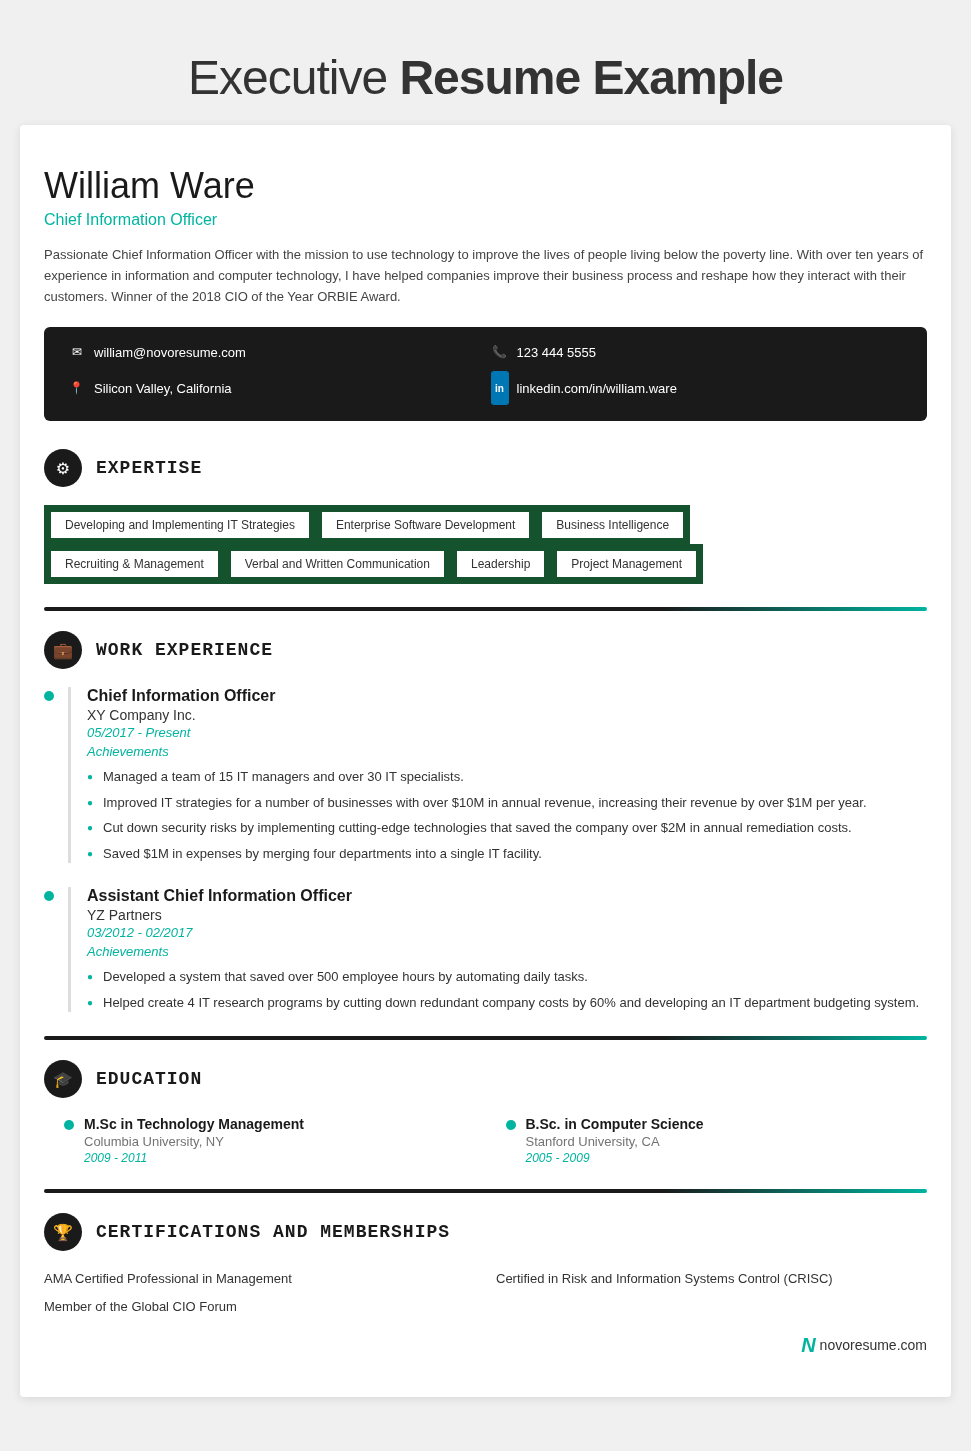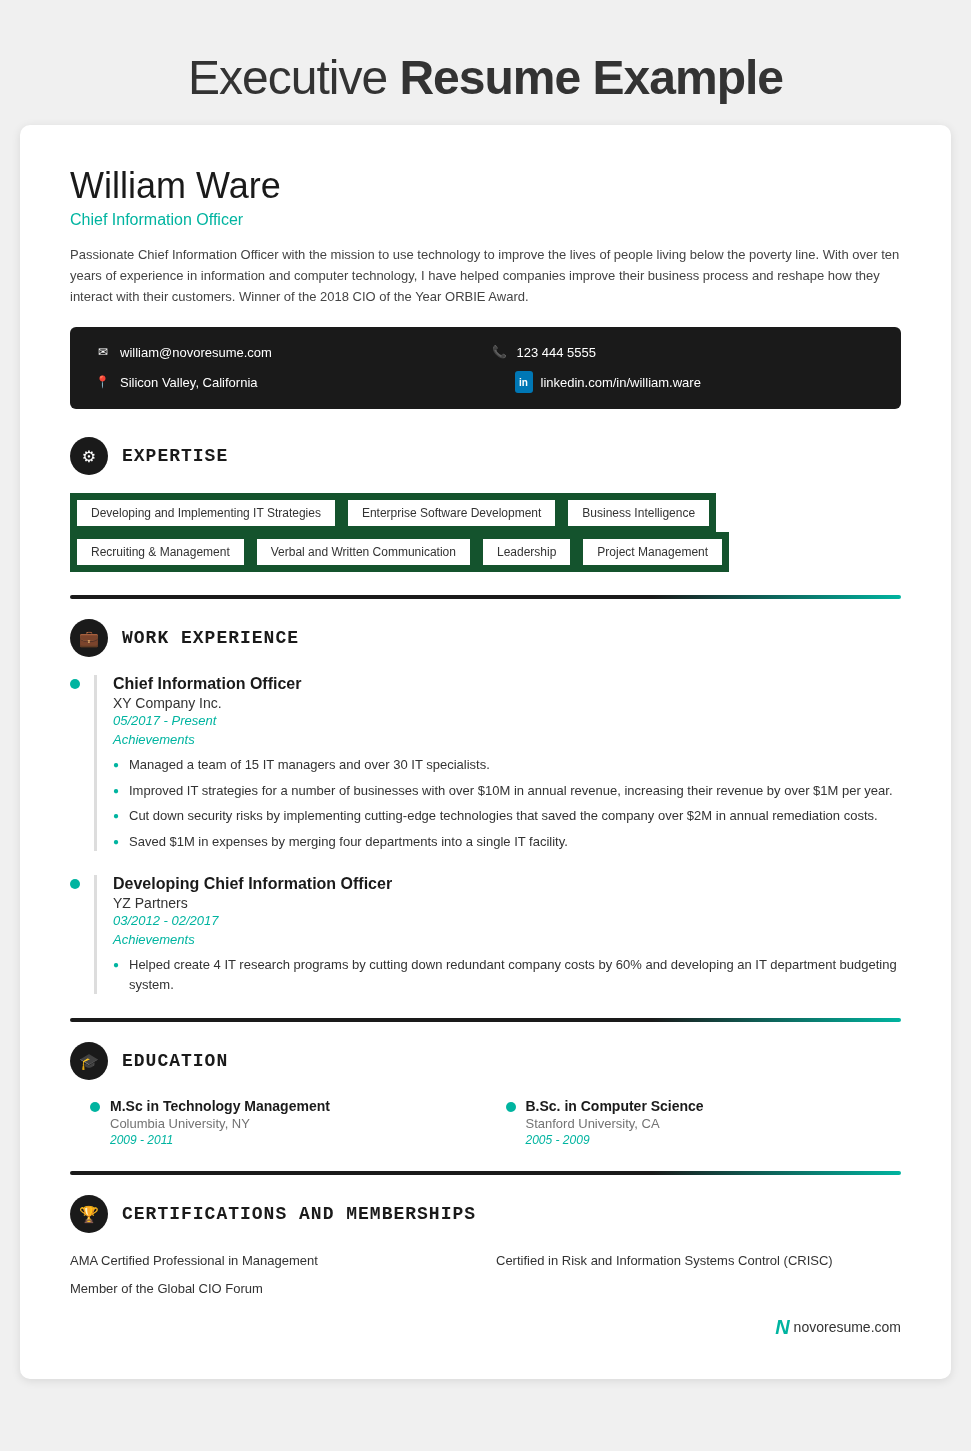--- a/index.html
+++ b/index.html
@@ -15,22 +15,22 @@
       color: #333;
       text-align: center;
       padding: 30px 0 20px 0;
       letter-spacing: -1px;
     }
     .page-title strong {
       font-weight: 900;
     }
     .resume-card {
       background: #fff;
-      border-radius: 10px;
-      padding: 40px 50px;
+      border-radius: 4px;
+      padding: 40px 24px;
       box-shadow: 0 2px 10px rgba(0,0,0,0.1);
     }
     .name {
       font-size: 36px;
       font-weight: 400;
       color: #1a1a1a;
       margin-bottom: 4px;
     }
     .title {
       font-size: 16px;
@@ -68,25 +68,24 @@
       font-size: 12px;
       flex-shrink: 0;
     }
     .linkedin-icon {
       background: #0077b5;
       border-radius: 3px;
       color: #fff;
       font-weight: bold;
       font-size: 10px;
       width: 18px;
-      height: 22px;
+      height: 34px;
       display: inline-flex;
       align-items: center;
       justify-content: center;
-      margin-left: 24px;
     }
     .section-divider {
       height: 4px;
       background: linear-gradient(to right, #1a1a1a 70%, #00b4a0 100%);
       margin: 24px 0 20px 0;
       border-radius: 2px;
     }
     .section-header {
       display: flex;
       align-items: center;
@@ -345,25 +344,26 @@
           <li>Improved IT strategies for a number of businesses with over $10M in annual revenue, increasing their revenue by over $1M per year.</li>
           <li>Cut down security risks by implementing cutting-edge technologies that saved the company over $2M in annual remediation costs.</li>
           <li>Saved $1M in expenses by merging four departments into a single IT facility.</li>
         </ul>
       </div>
     </div>
 
     <div class="work-item">
       <div class="work-bullet"></div>
       <div class="work-border">
-        <div class="job-title">Developing Chief Information Officer</div>
+        <div class="job-title">Assistant Chief Information Officer</div>
         <div class="company">YZ Partners</div>
         <div class="date-range">03/2012 - 02/2017</div>
         <div class="achievements-label">Achievements</div>
         <ul class="achievement-list">
+          <li>Developed a system that saved over 500 employee hours by automating daily tasks.</li>
           <li>Helped create 4 IT research programs by cutting down redundant company costs by 60% and developing an IT department budgeting system.</li>
         </ul>
       </div>
     </div>
   </div>
 
   <div class="section-divider"></div>
 
   <div>
     <div class="section-header">

